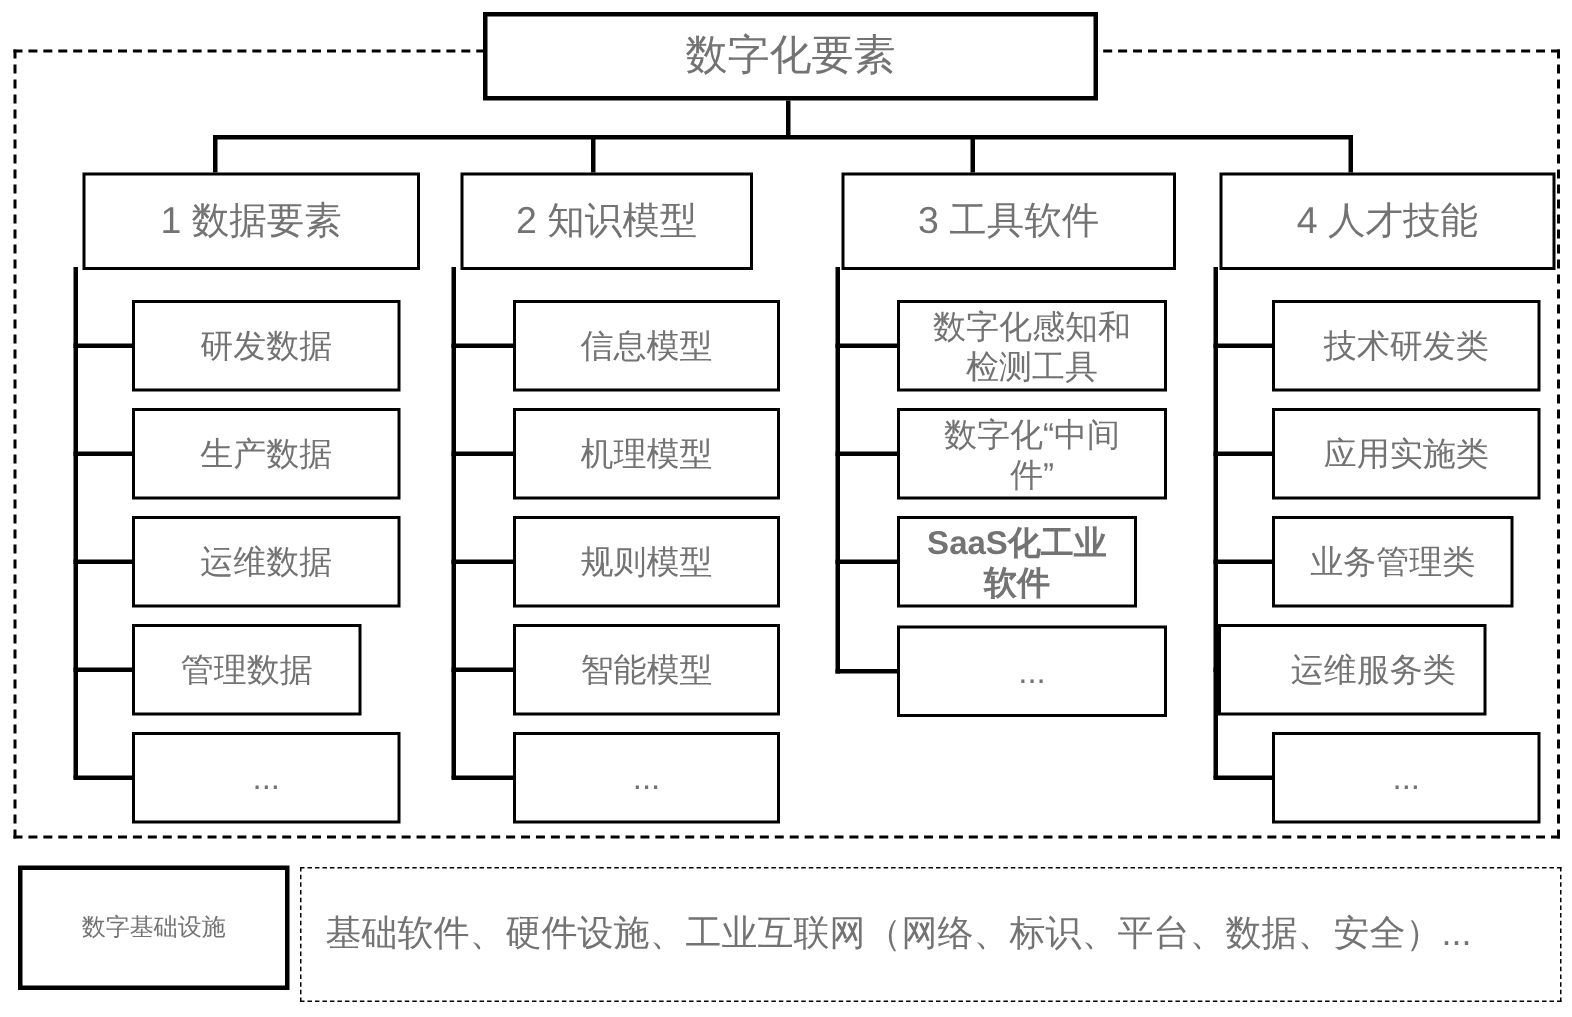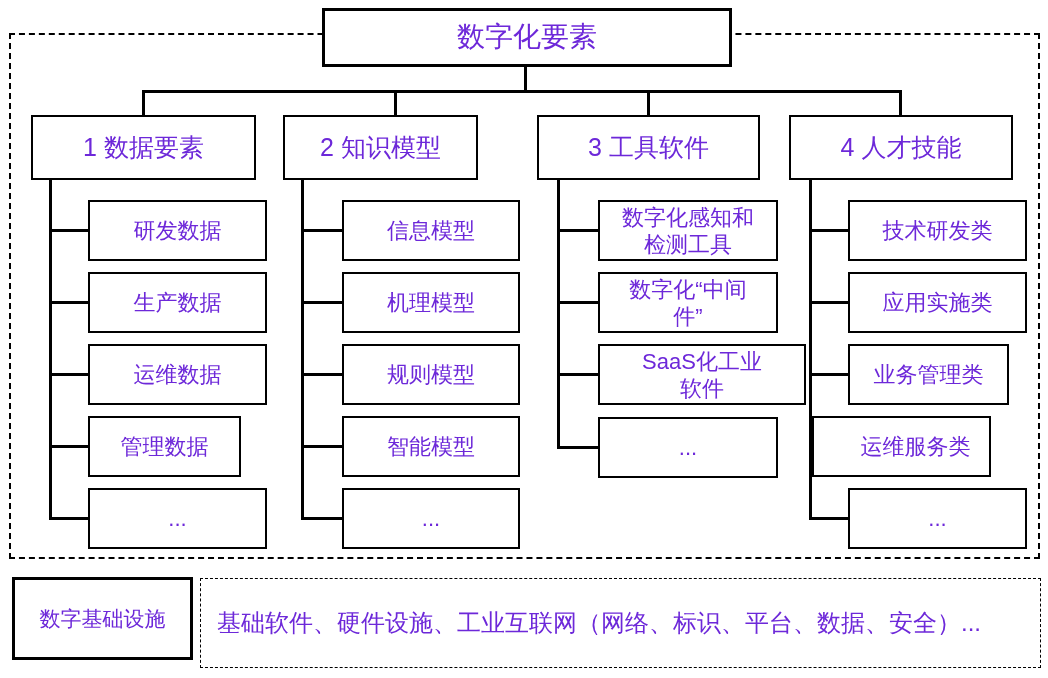--- a/index.html
+++ b/index.html
@@ -6,21 +6,21 @@
     margin: 0;
     padding: 0;
     background: #ffffff;
   }
   .canvas {
     position: relative;
     width: 1048px;
     height: 678px;
     background: #ffffff;
     font-family: "Liberation Sans", sans-serif;
-    color: #6d28d9;
+    color: #737373;
     overflow: hidden;
   }
   .frame {
     position: absolute;
     box-sizing: border-box;
     z-index: 0;
   }
   .outer-frame {
     left: 9px; top: 33px; width: 1031px; height: 526px;
     border: 2px dashed #000000;
@@ -45,30 +45,31 @@
   }
   .root-box {
     left: 322px; top: 8px; width: 410px; height: 59px;
     border-width: 3px;
     font-size: 28px;
     z-index: 3;
   }
   .header-box {
     top: 115px; height: 65px;
     font-size: 25px;
+    margin-left: 24px;
   }
   .child-box {
     font-size: 22px;
     line-height: 27px;
     height: 61px;
   }
   .infra-label-box {
     left: 12px; top: 577px; width: 181px; height: 83px;
     border-width: 3px;
-    font-size: 21px;
+    font-size: 16px;
   }
   .infra-desc-box {
     left: 200px; top: 578px; width: 841px; height: 90px;
     border: 1px dashed #000000;
     font-size: 24px;
     justify-content: flex-start;
     text-align: left;
     padding-left: 16px;
   }
 </style>
@@ -124,21 +125,21 @@
   <div class="line" style="left:557px; top:178px; width:3px; height:271px;"></div>
   <div class="line" style="left:557px; top:229px; width:41px; height:3px;"></div>
   <div class="line" style="left:557px; top:301px; width:41px; height:3px;"></div>
   <div class="line" style="left:557px; top:373px; width:41px; height:3px;"></div>
   <div class="line" style="left:557px; top:446px; width:41px; height:3px;"></div>
 
   <div class="box child-box" style="left:598px; top:200px; width:180px;">数字化感知和
 检测工具</div>
   <div class="box child-box" style="left:598px; top:272px; width:180px;">数字化“中间
 件”</div>
-  <div class="box child-box" style="left:598px; top:344px; width:208px;">SaaS化工业
+  <div class="box child-box" style="left:598px; top:344px; width:160px;font-weight:bold;">SaaS化工业
 软件</div>
   <div class="box child-box" style="left:598px; top:417px; width:180px;">...</div>
 
   <div class="line" style="left:809px; top:178px; width:3px; height:341px;"></div>
   <div class="line" style="left:809px; top:229px; width:39px; height:3px;"></div>
   <div class="line" style="left:809px; top:301px; width:39px; height:3px;"></div>
   <div class="line" style="left:809px; top:373px; width:39px; height:3px;"></div>
   <div class="line" style="left:809px; top:445px; width:39px; height:3px;"></div>
   <div class="line" style="left:809px; top:517px; width:39px; height:3px;"></div>
 

